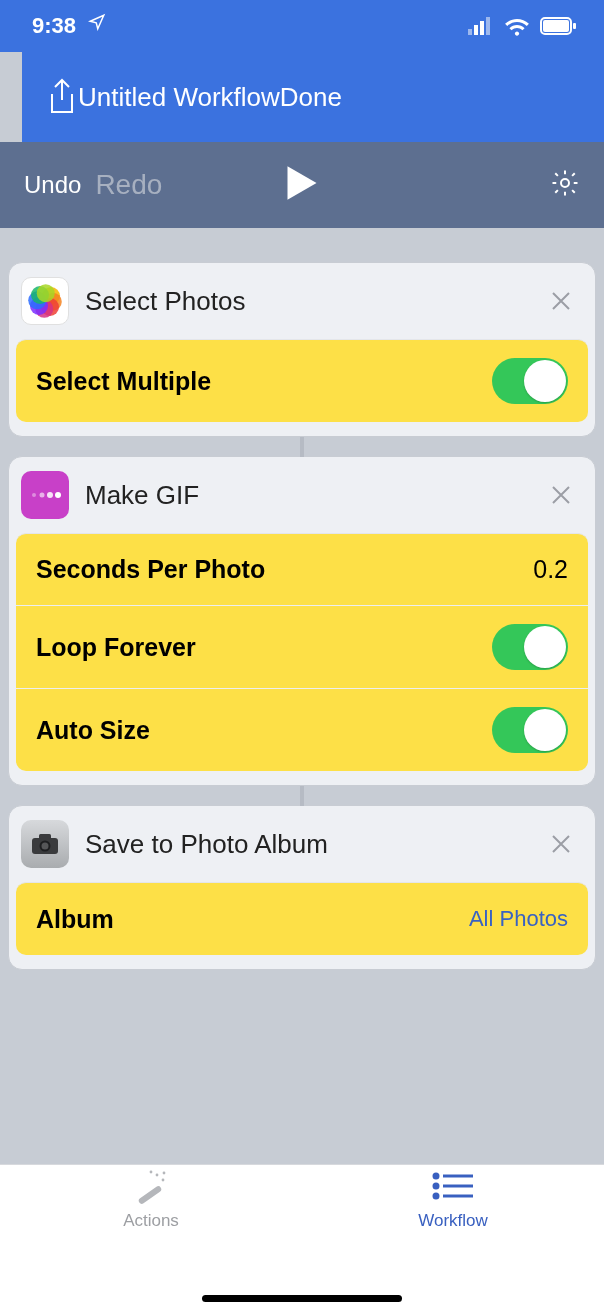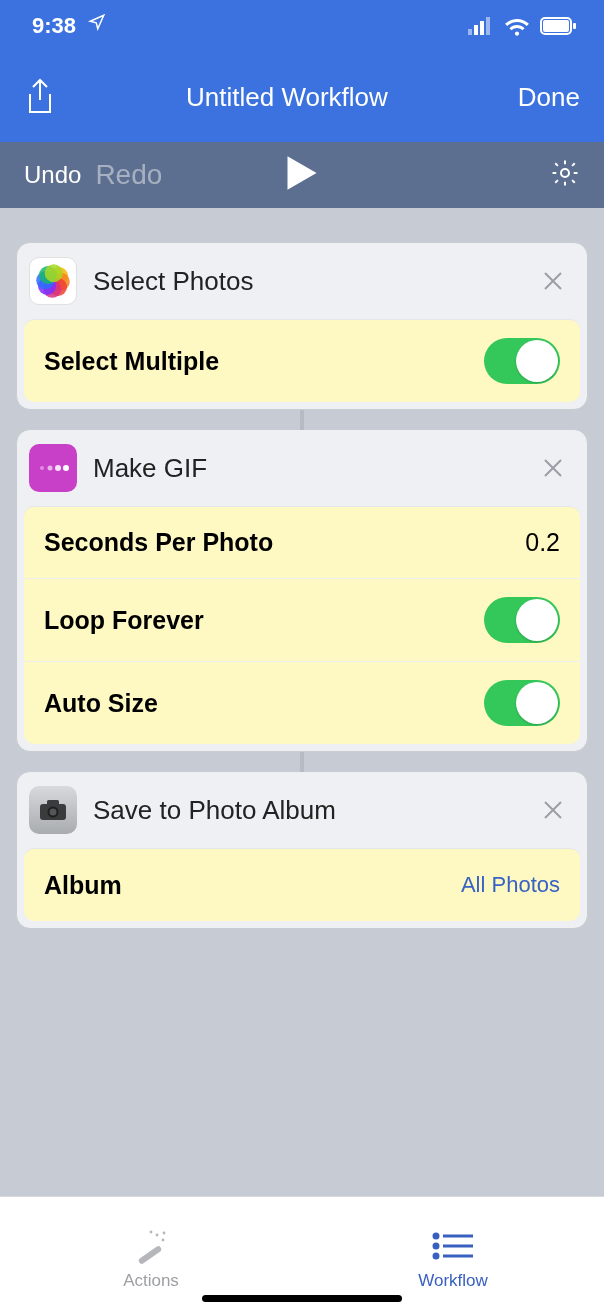--- a/index.html
+++ b/index.html
@@ -5,55 +5,55 @@
   * { box-sizing: border-box; margin: 0; padding: 0; }
   html, body { width: 604px; height: 1312px; font-family: -apple-system, "Helvetica Neue", Arial, sans-serif; background: #c7ccd4; overflow: hidden; }
   .screen { width: 604px; height: 1312px; display: flex; flex-direction: column; background: #c7ccd4; }
 
   
   .statusbar { height: 52px; background: #3b72df; color: #fff; display: flex; align-items: center; justify-content: space-between; padding: 0 28px 0 32px; font-size: 22px; font-weight: 600; }
   .statusbar .left { display: flex; align-items: flex-start; gap: 12px; }
   .statusbar .right { display: flex; align-items: center; gap: 10px; }
 
   
-  .navbar { height: 90px; background: #3b72df; color: #fff; display: flex; align-items: center; justify-content: space-between; padding: 0 24px; }
+  .navbar { height: 90px; background: #3b72df; color: #fff; display: flex; align-items: center; padding: 0 24px; margin-left: 22px; }
   .navbar .title { font-size: 26px; font-weight: 400; }
   .navbar .done { font-size: 26px; font-weight: 400; }
   .navbar .share { width: 32px; height: 38px; display: flex; align-items: center; justify-content: center; }
 
   
-  .toolbar { height: 66px; background: #5d6f90; color: #fff; display: flex; align-items: center; padding: 0 24px; position: relative; }
+  .toolbar { height: 86px; background: #5d6f90; color: #fff; display: flex; align-items: center; padding: 0 24px; position: relative; }
   .toolbar .undo { font-size: 24px; color: #fff; margin-right: 14px; }
   .toolbar .redo { font-size: 28px; color: #a7b0c0; }
   .toolbar .play { position: absolute; left: 50%; transform: translateX(-50%); }
   .toolbar .gear { position: absolute; right: 24px; }
 
   
-  .content { flex: 1; background: #c7ccd4; padding: 34px 16px 0; overflow: hidden; }
+  .content { flex: 1; background: #c7ccd4; padding: 34px 8px 0; overflow: hidden; }
   .card { background: #eef0f4; border: 1px solid #c8ccd3; border-radius: 14px; margin-bottom: 20px; }
   .card-header { display: flex; align-items: center; padding: 14px 18px 14px 12px; }
   .card-header .icon-box { width: 48px; height: 48px; border-radius: 10px; display: flex; align-items: center; justify-content: center; margin-right: 16px; flex-shrink: 0; }
   .card-header .title { font-size: 26px; color: #222; flex: 1; }
   .card-header .close { width: 32px; height: 32px; display: flex; align-items: center; justify-content: center; }
 
-  .card-body { background: #fef9c3; border-radius: 0 0 14px 14px; margin: 0 7px 7px; border-top: 1px solid #e4e6ea; border-radius: 10px; overflow: hidden; }
+  .card-body { background: #fde047; border-radius: 0 0 14px 14px; margin: 0 7px 14px; border-top: 1px solid #e4e6ea; border-radius: 10px; overflow: hidden; }
   .row { display: flex; align-items: center; justify-content: space-between; padding: 18px 20px; min-height: 72px; border-bottom: 1px solid #eceef1; }
   .row:last-child { border-bottom: none; }
   .row .label { font-size: 25px; font-weight: 700; color: #000; }
   .row .value-text { font-size: 25px; color: #000; }
   .row .value-link { font-size: 22px; color: #3862c3; text-align: right; }
   .gap-connector { display:flex; justify-content:center; margin-top:-20px; margin-bottom:-1px; height:20px;}
   .gap-connector div{width:4px;background:#b6bbc4;height:100%;}
 
   
   .toggle { width: 76px; height: 46px; border-radius: 23px; position: relative; background: #34c759; }
   .toggle .knob { width: 42px; height: 42px; border-radius: 50%; background: #fff; position: absolute; top: 2px; right: 2px; box-shadow: 0 1px 2px rgba(0,0,0,.2); }
 
   
-  .tabbar { height: 116px; background: #fff; border-top: 1px solid #d7d9dd; display: flex; padding-top: 8px; align-items: center; }
+  .tabbar { height: 148px; background: #fff; border-top: 1px solid #d7d9dd; display: flex; padding-top: 2px; }
   .tabbar .tab { flex: 1; display: flex; flex-direction: column; align-items: center; gap: 6px; }
   .tabbar .tab .lbl { font-size: 17px; }
   .tabbar .tab.inactive { color: #9d9fa3; }
   .tabbar .tab.active { color: #3960c0; }
   .tabbar .iconwrap { height: 38px; display:flex; align-items:center; }
 
   .home-indicator { position: absolute; bottom: 10px; left: 50%; transform: translateX(-50%); width: 200px; height: 7px; border-radius: 4px; background: #000; }
 
   
   .photos-icon { width:48px; height:48px; background:#fff; border-radius:10px; position:relative; overflow:hidden; border:1px solid #e0e0e0;}

